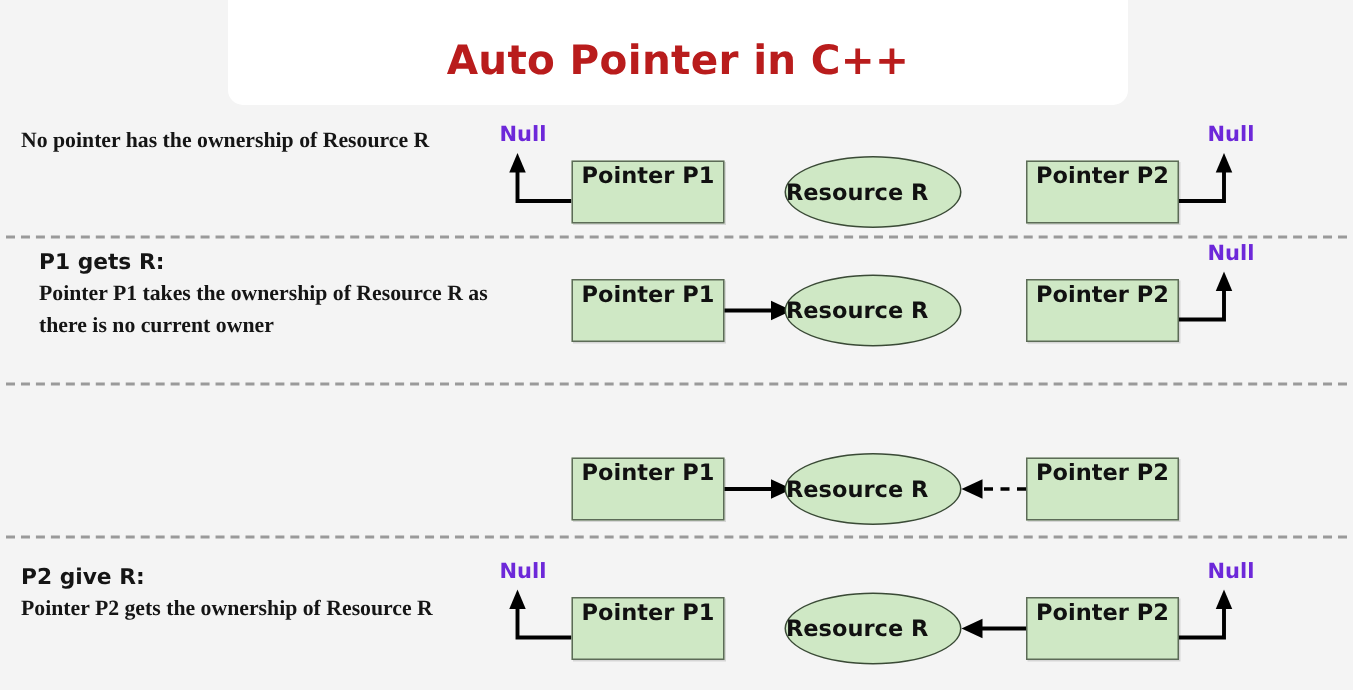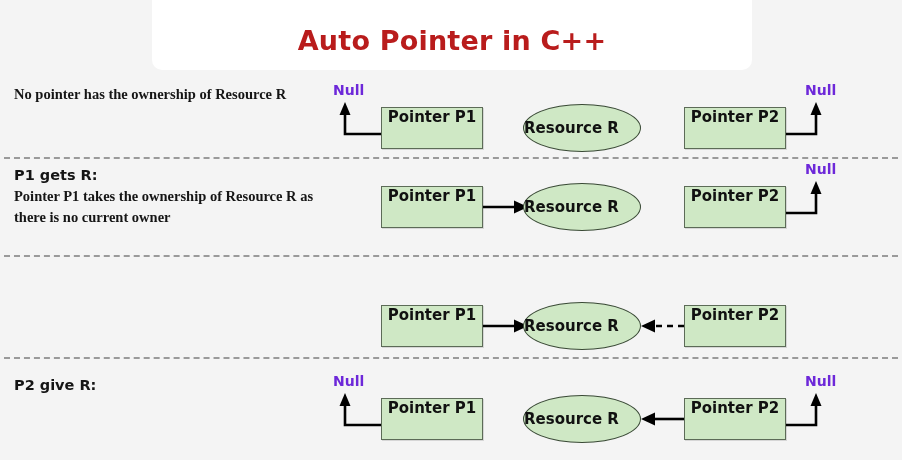--- a/index.html
+++ b/index.html
@@ -141,21 +141,21 @@
 
   <svg class="connector" width="60" height="60" style="left:786px; top:100px;">
     <path d="M 0 34 L 30 34 L 30 12" stroke="#000000" stroke-width="2.6" fill="none"></path>
     <path d="M 30 2 L 24.5 15 L 35.5 15 Z" fill="#000000"></path>
   </svg>
 
   <div class="divider" style="top:157px;"></div>
 </div>
 
 <div class="row" style="top:0;">
-  <div class="row-desc" style="top:165px;">
+  <div class="row-desc" style="top:165px;margin-left:12px;">
     <span class="lead">P1 gets R:</span>
     <span class="body">Pointer P1 takes the ownership of Resource R as there is no current owner</span>
   </div>
 
   <div class="pbox" style="left:381px; top:186px;">
     <span>Pointer P1</span>
   </div>
 
   <svg class="connector" width="60" height="24" style="left:483px; top:195px;">
     <path d="M 0 12 L 33 12" stroke="#000000" stroke-width="2.6" fill="none"></path>
@@ -205,20 +205,21 @@
   <div class="pbox" style="left:684px; top:305px;">
     <span>Pointer P2</span>
   </div>
 
   <div class="divider" style="top:357px;"></div>
 </div>
 
 <div class="row" style="top:0;">
   <div class="row-desc" style="top:375px;">
     <span class="lead">P2 give R:</span>
+    <span class="body">Pointer P2 gets the ownership of Resource R</span>
   </div>
 
   <div class="nulltext" style="left:333px; top:373px;">Null</div>
 
   <svg class="connector" width="60" height="60" style="left:333px; top:391px;">
     <path d="M 48 34 L 12 34 L 12 12" stroke="#000000" stroke-width="2.6" fill="none"></path>
     <path d="M 12 2 L 6.5 15 L 17.5 15 Z" fill="#000000"></path>
   </svg>
 
   <div class="pbox" style="left:381px; top:398px;">

